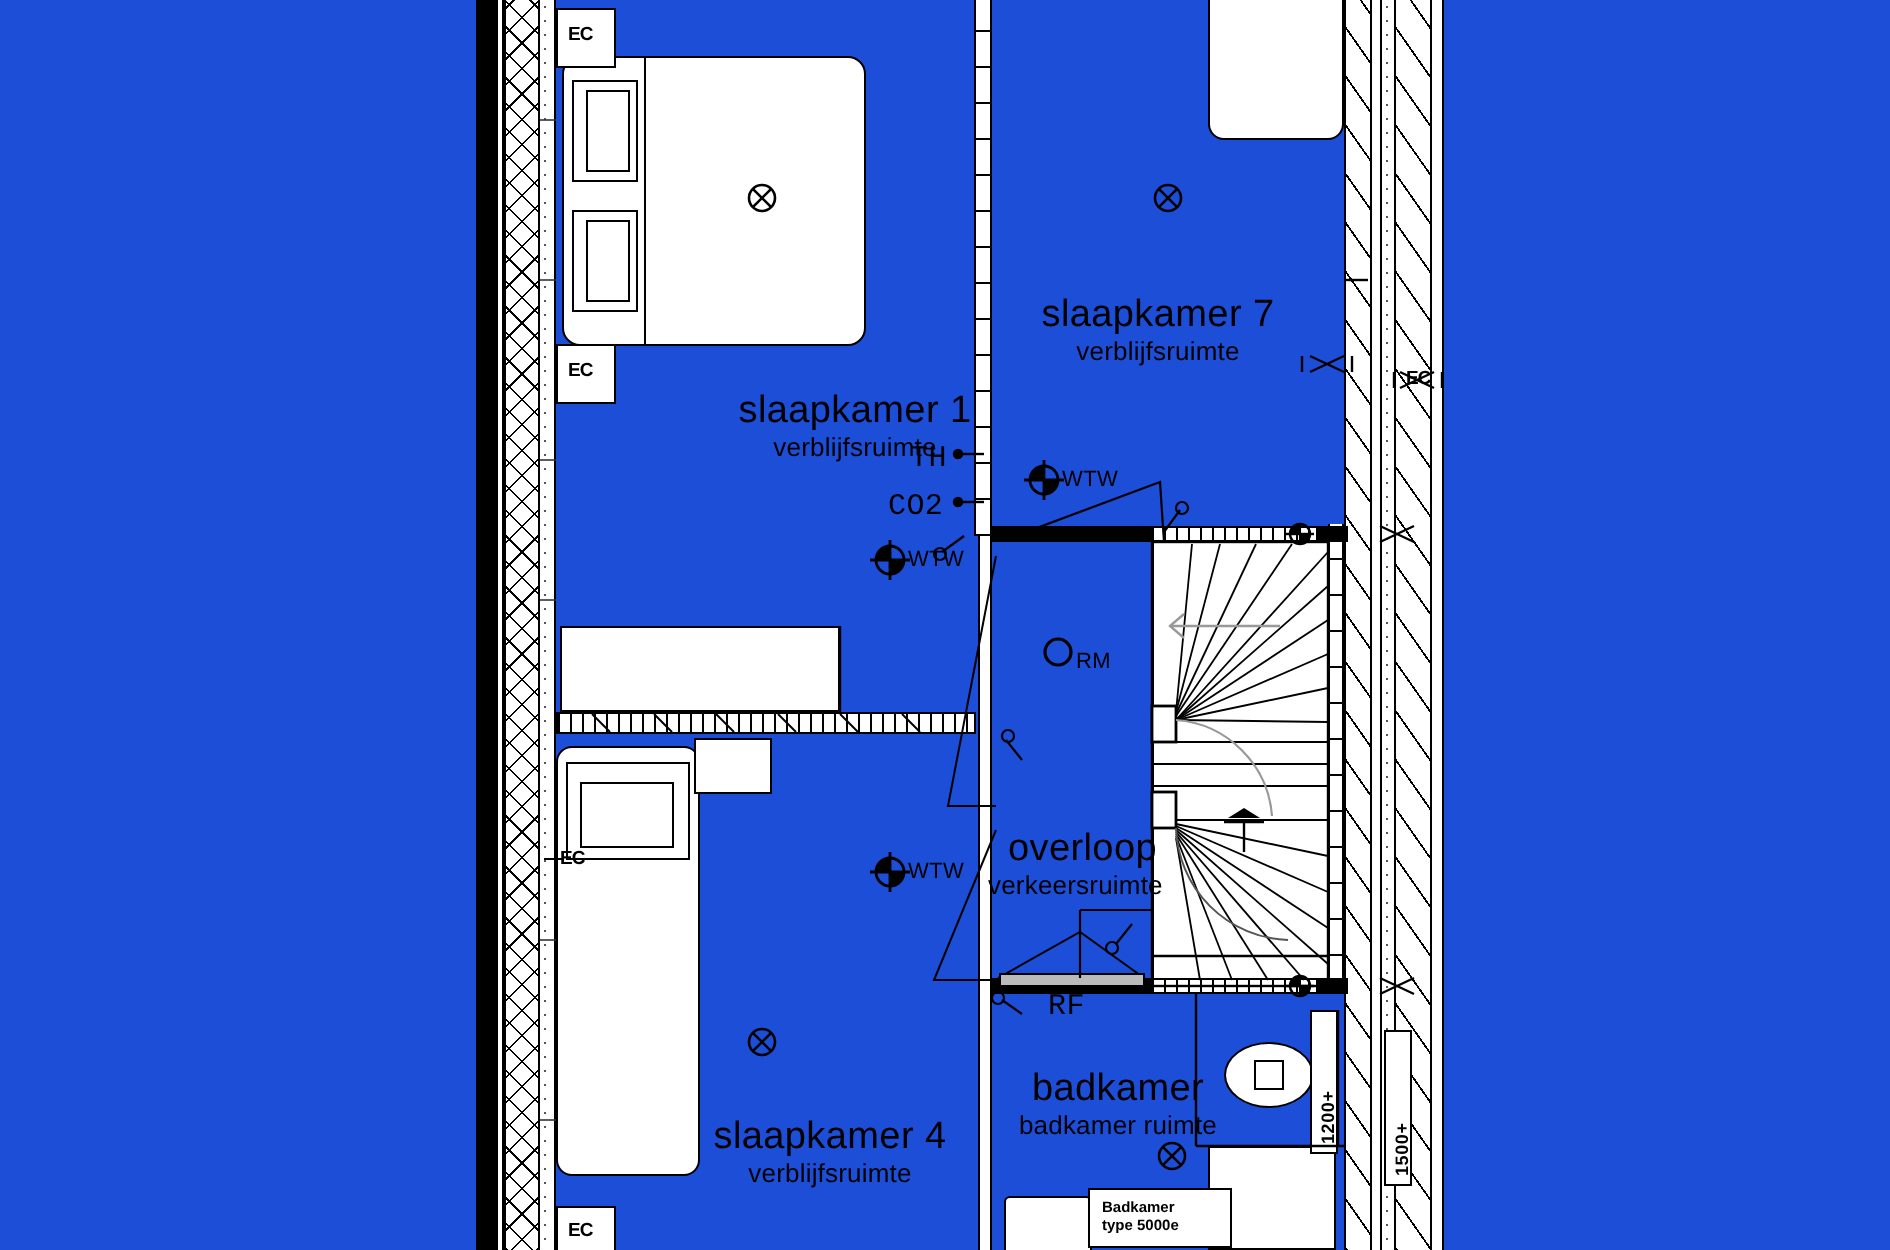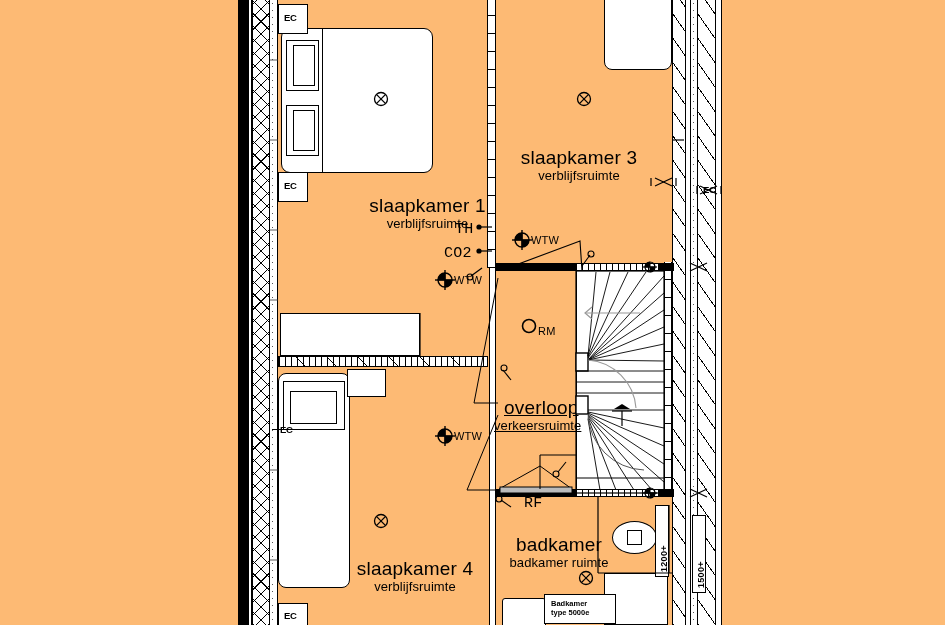--- a/index.html
+++ b/index.html
@@ -5,21 +5,21 @@
 <style>
   html,body{margin:0;padding:0;background:#ffffff;}
   body{
     font-family:"Liberation Sans", sans-serif;
     -webkit-font-smoothing:antialiased;
   }
   #plan{
     position:relative;
     width:945px;
     height:625px;
-    background:#fdba74;
+    background:#1d4ed8;
     overflow:hidden;
   }
   .abs{position:absolute;}
   .solid{position:absolute;background:#000;}
 
   
   .hatch-x{
     background-color:#fff;
     background-image:
       repeating-linear-gradient(45deg, #000 0 0.8px, transparent 0.8px 9px),
@@ -177,25 +177,25 @@
     <div class="rname">slaapkamer 1</div>
     <div class="rsub">verblijfsruimte</div>
   </div>
 
   <div class="room" style="left:275px;top:558px;width:280px;">
     <div class="rname">slaapkamer 4</div>
     <div class="rsub">verblijfsruimte</div>
   </div>
 
   <div class="room" style="left:485px;top:147px;width:188px;">
-    <div class="rname">slaapkamer 3</div>
+    <div class="rname">slaapkamer 7</div>
     <div class="rsub">verblijfsruimte</div>
   </div>
 
-  <div class="room" style="left:440px;top:397px;width:206px;text-align:left;text-decoration:underline;">
+  <div class="room" style="left:440px;top:414px;width:206px;text-align:left;">
     <div class="rname" style="padding-left:64px;">overloop</div>
     <div class="rsub" style="padding-left:54px;">verkeersruimte</div>
   </div>
 
   <div class="room" style="left:492px;top:534px;width:134px;">
     <div class="rname">badkamer</div>
     <div class="rsub">badkamer ruimte</div>
   </div>
 
   <span class="tag" style="left:455px;top:221px;">TH</span>

